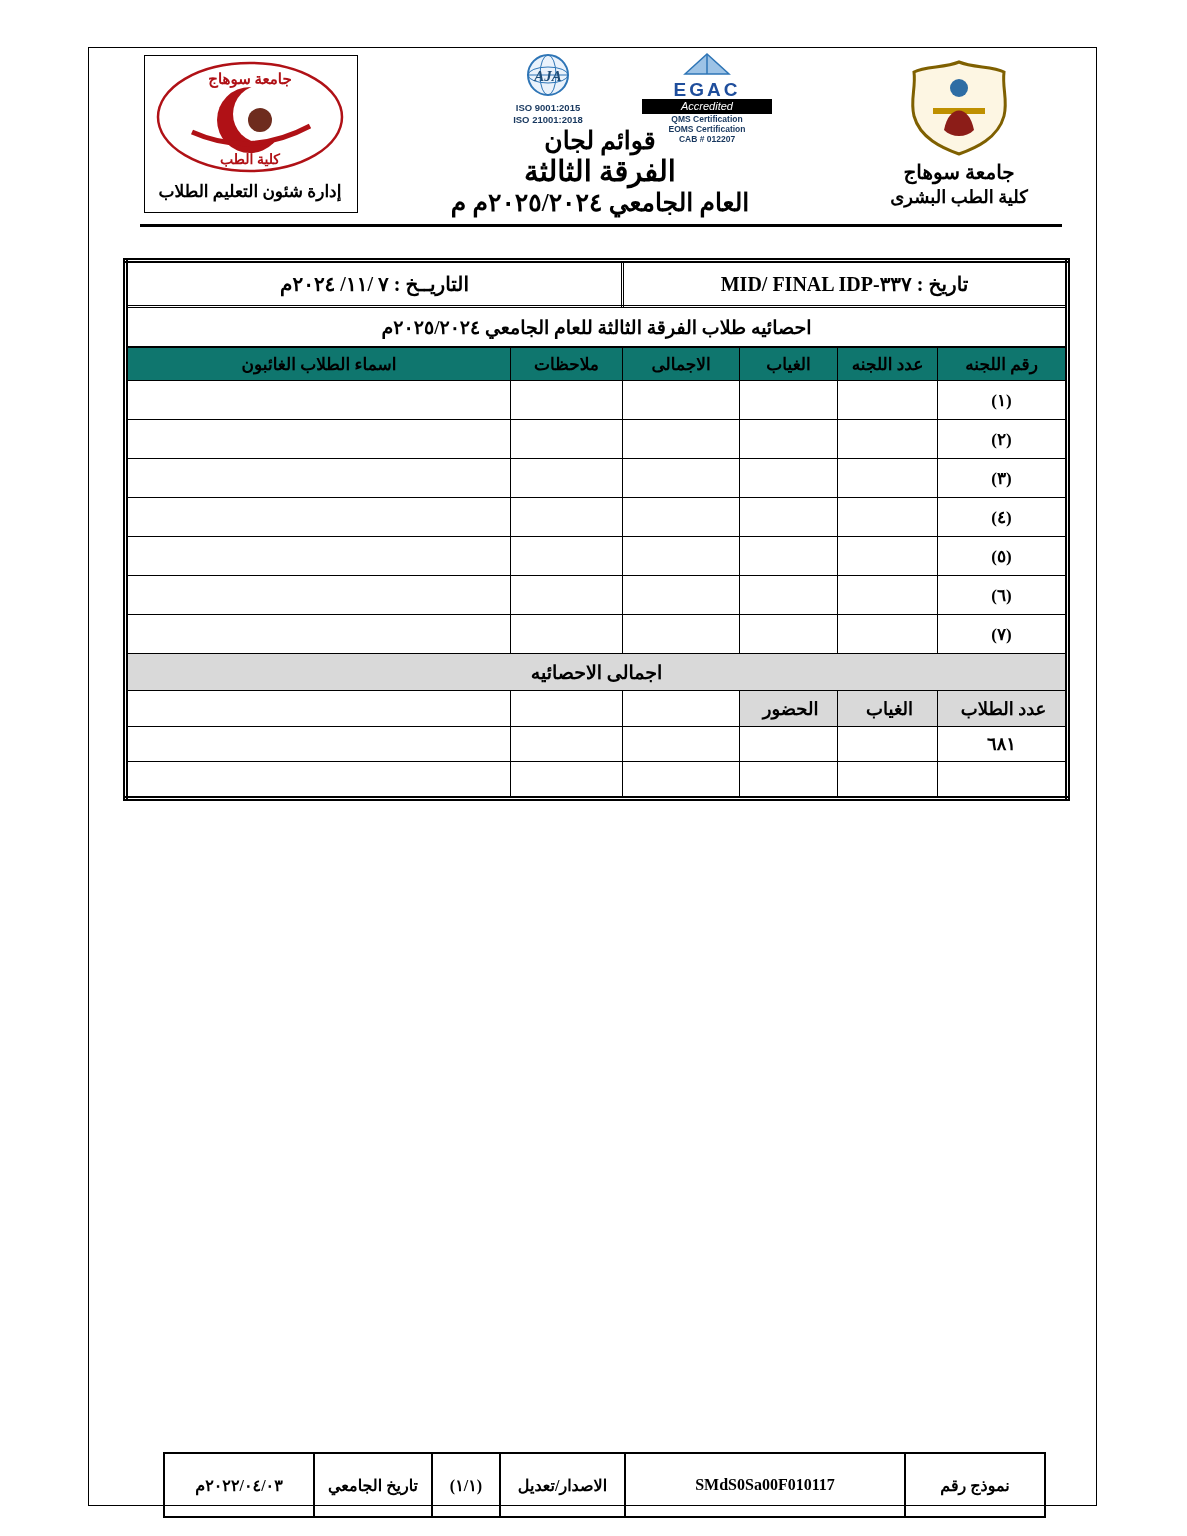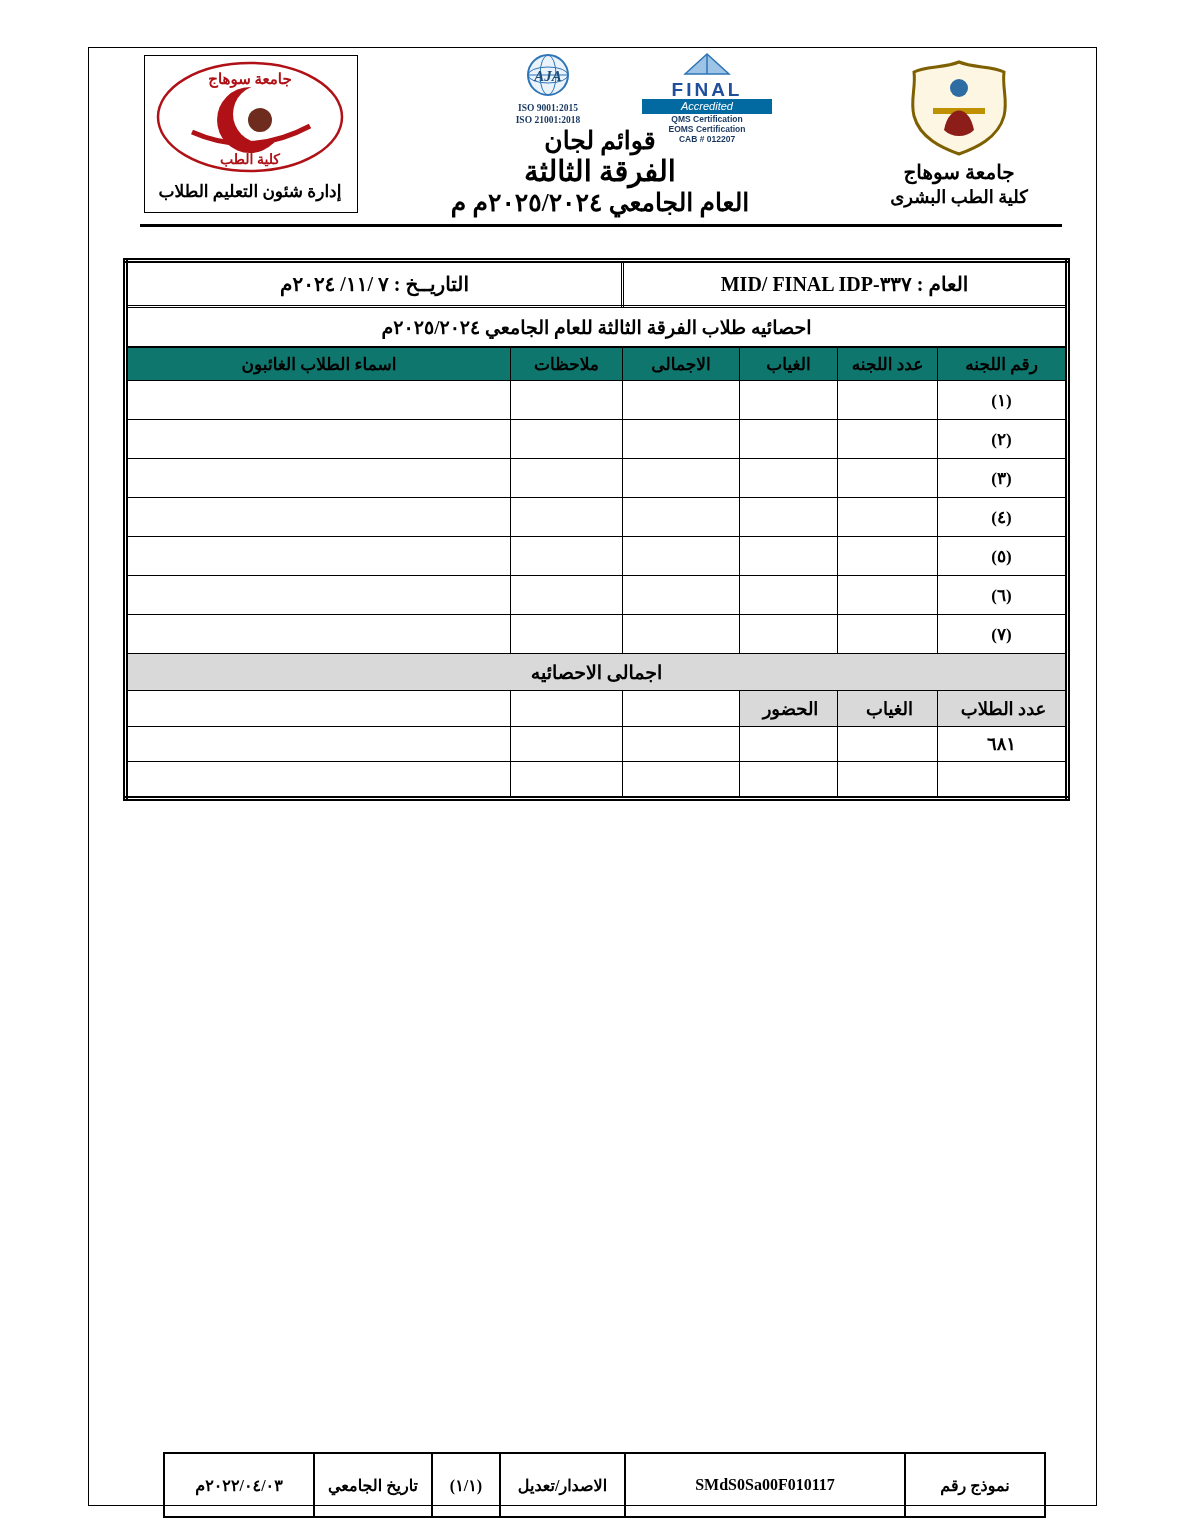--- a/index.html
+++ b/index.html
@@ -15,24 +15,24 @@
   }
 
   
   .left-box { position:absolute; left:144px; top:55px; width:212px; height:156px; border:1px solid #000; }
   .logo-left { position:absolute; left:152px; top:58px; width:196px; height:118px; }
   .dept-label { position:absolute; left:146px; top:181px; width:208px; text-align:center; font-weight:bold; font-size:17px; }
 
   .cert-row { position:absolute; left:470px; top:52px; width:320px; display:flex; justify-content:center; align-items:flex-start; gap:34px; }
   .egac { width:130px; text-align:center; }
   .egac-name { color:#1f4e9c; font-weight:bold; font-size:19px; letter-spacing:3px; line-height:1; font-family:"Liberation Sans",sans-serif; }
-  .egac-accred { background:#0369a1; color:#fff; font-style:italic; font-size:11px; line-height:15px; font-family:"Liberation Sans",sans-serif; }
+  .egac-accred { background:#000000; color:#fff; font-style:italic; font-size:11px; line-height:15px; font-family:"Liberation Sans",sans-serif; }
   .egac-small { color:#17375e; font-weight:bold; font-size:8.5px; line-height:10px; font-family:"Liberation Sans",sans-serif; direction:ltr; }
   .aja { width:120px; text-align:center; }
-  .aja-small { color:#17375e; font-weight:bold; font-size:9.5px; line-height:12px; font-family:Liberation Serif, serif; direction:ltr; }
+  .aja-small { color:#17375e; font-weight:bold; font-size:9.5px; line-height:12px; font-family:Liberation Sans, sans-serif; direction:ltr; }
 
   .title-block { position:absolute; left:420px; top:126px; width:360px; text-align:center; font-weight:bold; }
   .title1 { font-size:25px; line-height:30px; }
   .title2 { font-size:29px; line-height:30px; }
   .title3 { font-size:25px; line-height:34px; }
 
   .logo-right { position:absolute; left:903px; top:58px; width:112px; height:100px; }
   .uni-block { position:absolute; left:868px; top:160px; width:182px; text-align:center; font-weight:bold; }
   .uni-name { font-size:20px; line-height:25px; }
   .faculty-name { font-size:18px; line-height:24px; }
@@ -86,21 +86,21 @@
     </svg>
   </div>
   <div class="dept-label">إدارة شئون التعليم الطلاب</div>
 
   <div class="cert-row">
     <div class="egac">
       <svg width="56" height="24" viewBox="0 0 56 24">
         <path d="M6 22 L28 2 L50 22 Z" fill="#9dc3e6" stroke="#2e75b6" stroke-width="1.5"></path>
         <path d="M28 2 L28 22" stroke="#2e75b6" stroke-width="1.5"></path>
       </svg>
-      <div class="egac-name">FINAL</div>
+      <div class="egac-name">EGAC</div>
       <div class="egac-accred">Accredited</div>
       <div class="egac-small">QMS Certification</div>
       <div class="egac-small">EOMS Certification</div>
       <div class="egac-small">CAB # 012207</div>
     </div>
     <div class="aja">
       <svg width="74" height="46" viewBox="0 0 74 46">
         <circle cx="37" cy="23" r="20" fill="#eaf2fb" stroke="#2e75b6" stroke-width="2"></circle>
         <ellipse cx="37" cy="23" rx="20" ry="8" fill="none" stroke="#2e75b6" stroke-width="1"></ellipse>
         <ellipse cx="37" cy="23" rx="8" ry="20" fill="none" stroke="#2e75b6" stroke-width="1"></ellipse>
@@ -138,21 +138,21 @@
       <col style="width:130px">
         <col style="width:100px">
         <col style="width:98px">
       <col style="width:117px">
         <col style="width:112px">
         <col style="width:385px">
     </colgroup>
     <tbody>
         <tr class="r-top">
       <td colspan="4">
-        <span>العام :</span>
+        <span>تاريخ :</span>
         <bdi dir="ltr">MID/ FINAL IDP-٣٣٧</bdi>
       </td>
       <td colspan="2">التاريــخ :  ٧ /١١/ ٢٠٢٤م</td>
     </tr>
     <tr class="r-stats">
       <td colspan="6">احصائيه طلاب الفرقة الثالثة للعام الجامعي ٢٠٢٥/٢٠٢٤م</td>
     </tr>
     <tr class="r-head">
       <td>رقم اللجنه</td>
       <td>عدد اللجنه</td>

